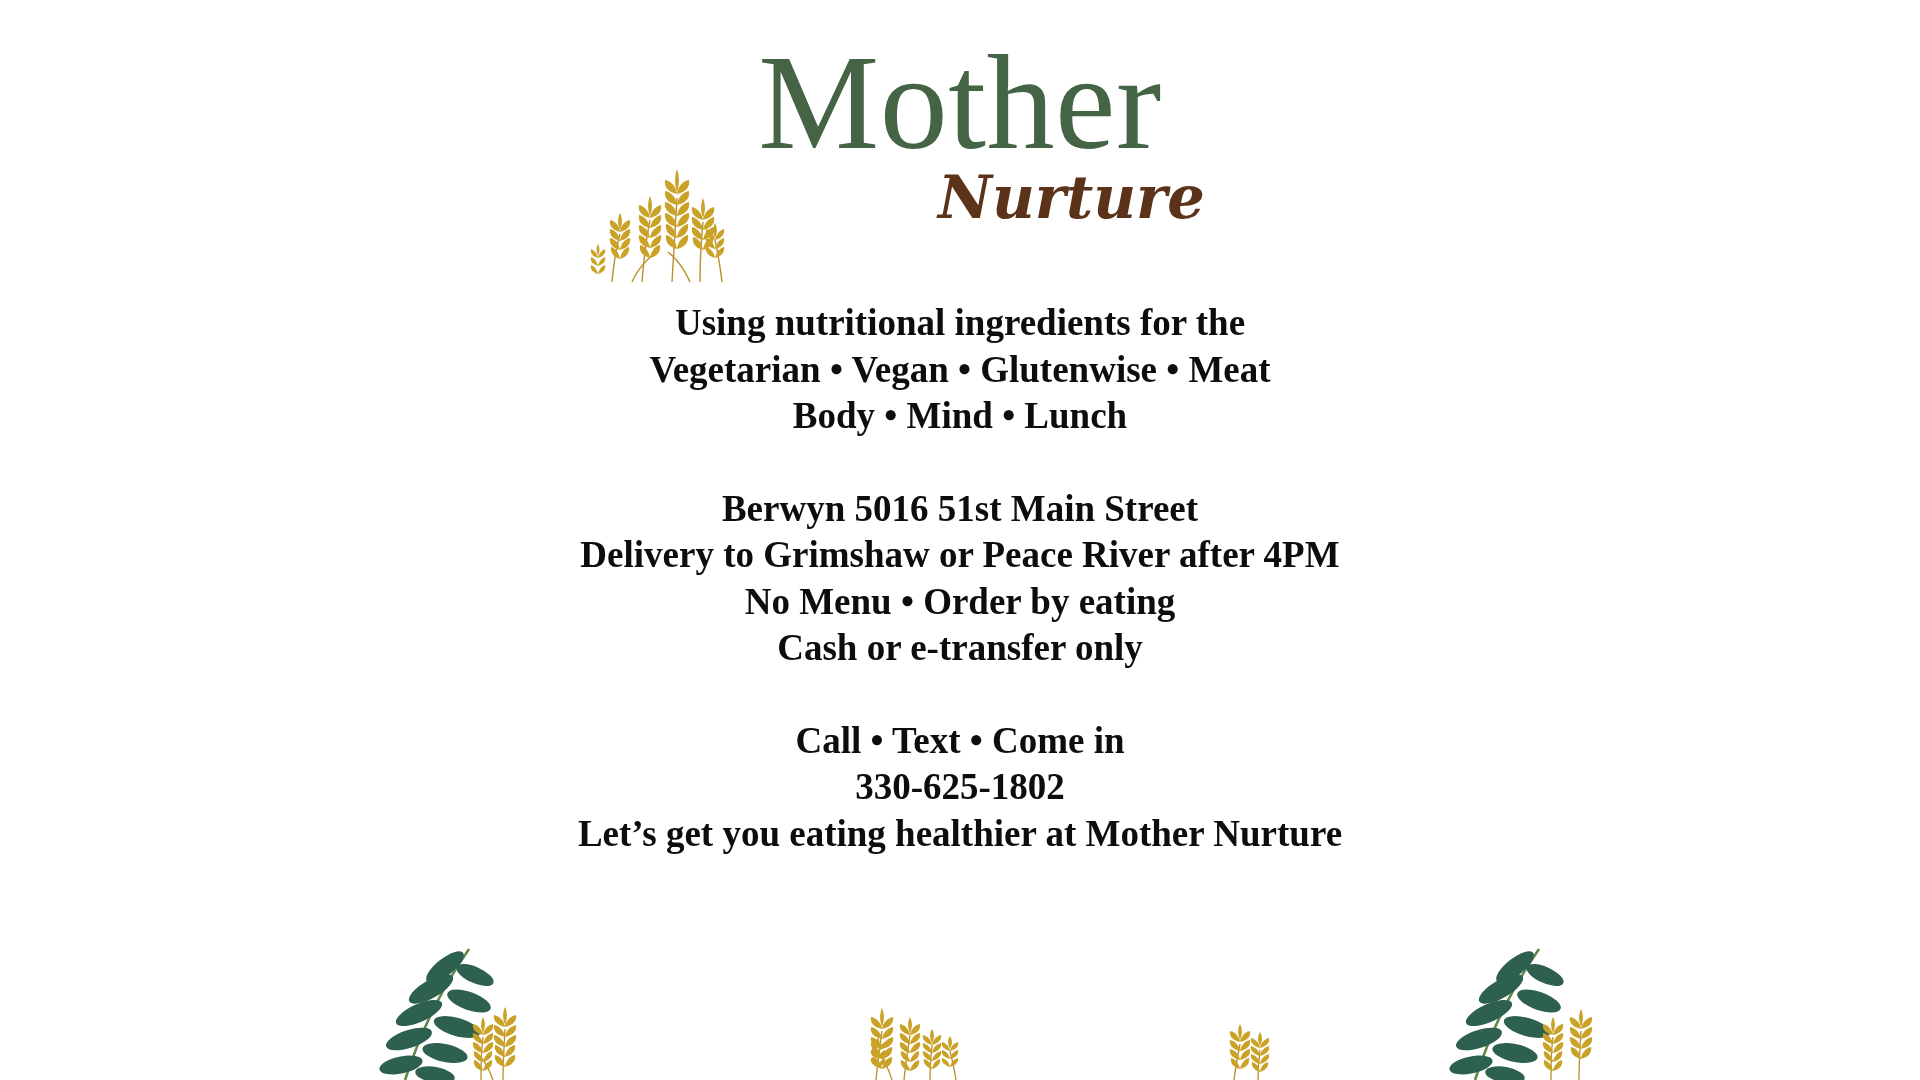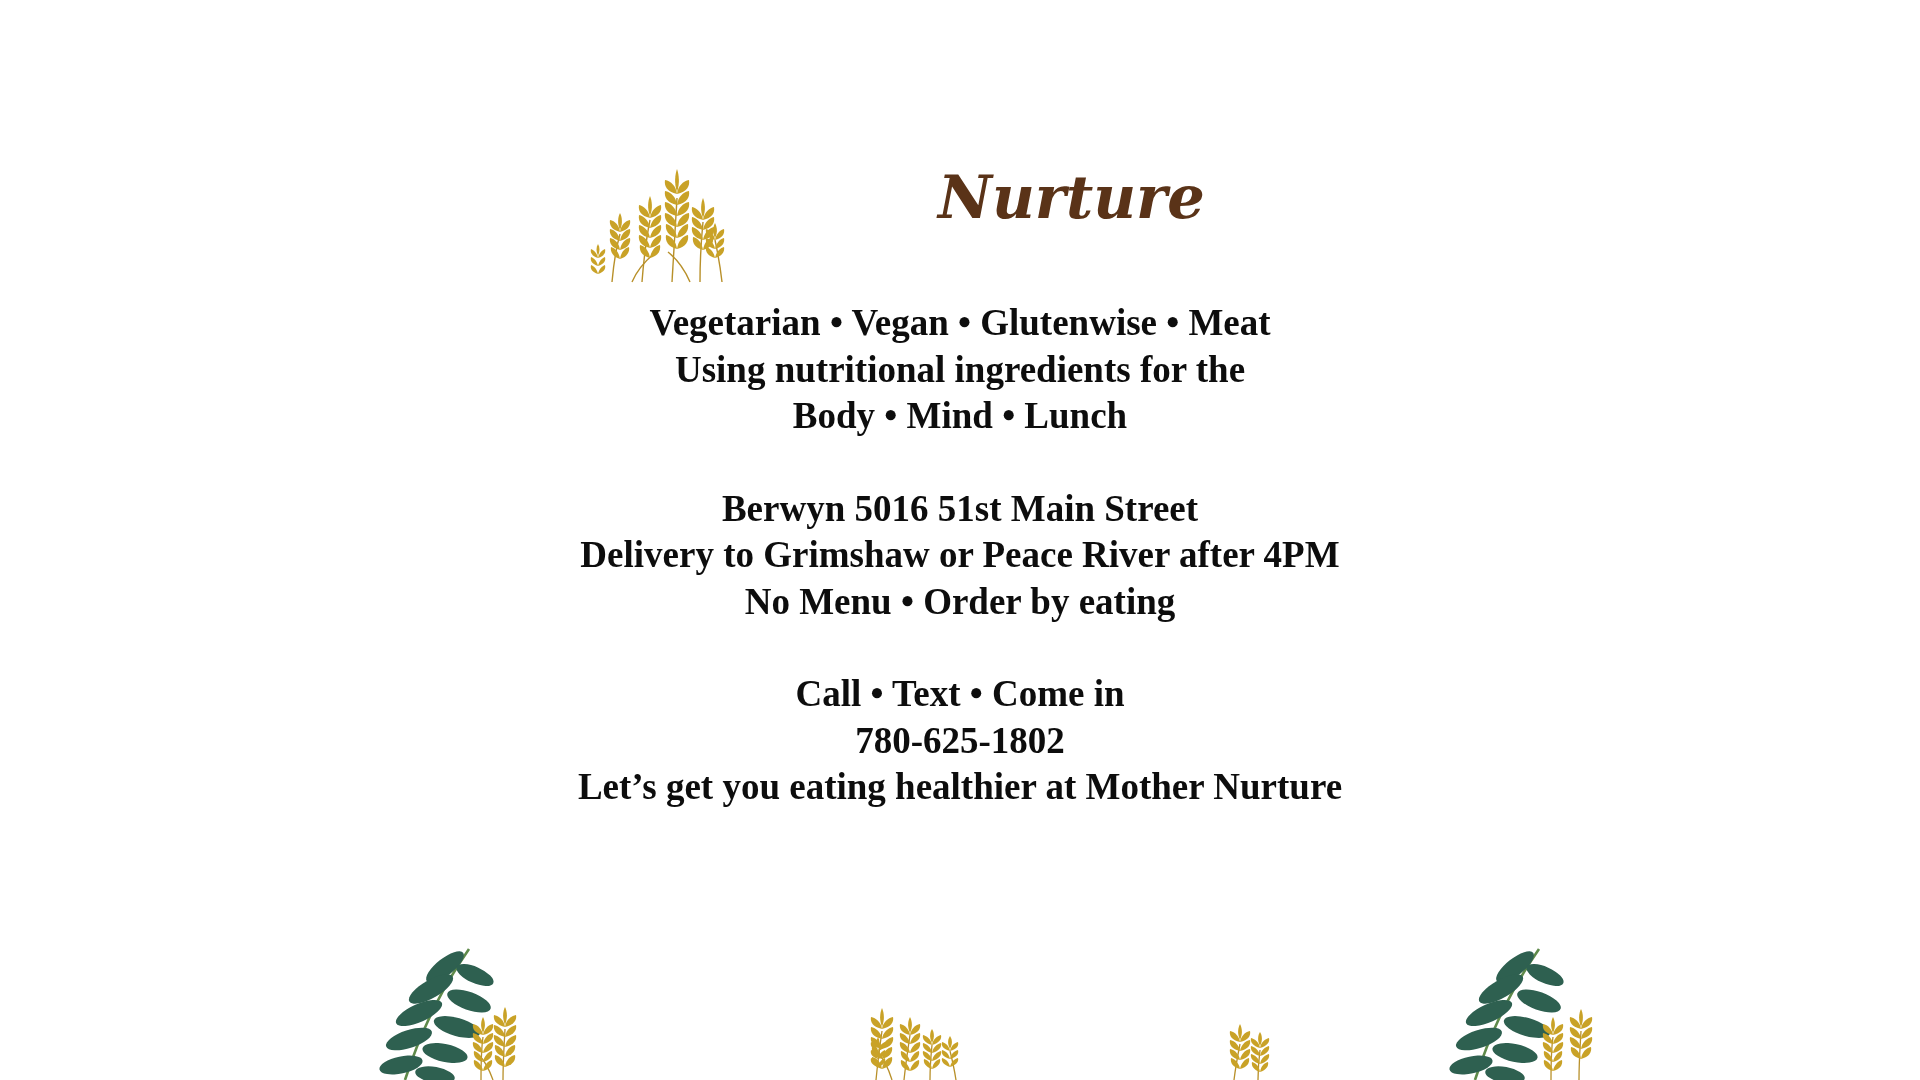--- a/index.html
+++ b/index.html
@@ -96,20 +96,21 @@
 
   svg { display: block; overflow: visible; }
 </style>
 </head>
 <body>
 
 <div class="poster">
 
   <div class="logo-block">
 
+    <div class="logo-mother">Mother</div>
 
     <div class="logo-wheat">
       <svg viewBox="0 0 190 118" width="190" height="118" aria-hidden="true">
         <g stroke="#b8902a" stroke-width="1.4" fill="none">
           <path d="M40 118 C42 96 44 84 48 70"></path>
           <path d="M70 118 C72 92 74 76 78 56"></path>
           <path d="M100 118 C102 88 103 64 105 34"></path>
           <path d="M128 118 C128 94 129 78 131 58"></path>
           <path d="M150 118 C148 100 146 90 143 76"></path>
           <path d="M60 118 C66 104 74 96 84 88"></path>
@@ -194,34 +195,35 @@
           </g>
         </g>
       </svg>
     </div>
 
     <div class="logo-nurture">Nurture</div>
   </div>
 
   <div class="copy">
 
+    <div class="line">Using nutritional ingredients for the</div>
     <div class="line">Vegetarian • Vegan • Glutenwise • Meat</div>
-    <div class="line">Using nutritional ingredients for the</div>
     <div class="line">Body • Mind • Lunch</div>
 
     <div class="gap"></div>
 
     <div class="line">Berwyn 5016 51st Main Street</div>
     <div class="line">Delivery to Grimshaw or Peace River after 4PM</div>
     <div class="line">No Menu • Order by eating</div>
+    <div class="line">Cash or e-transfer only</div>
 
     <div class="gap"></div>
 
     <div class="line">Call • Text • Come in</div>
-    <div class="line">780-625-1802</div>
+    <div class="line">330-625-1802</div>
 
     <div class="line">Let’s get you eating healthier at Mother Nurture</div>
   </div>
 
   <div class="orn orn-left">
     <svg viewBox="0 0 180 135" width="180" height="135" aria-hidden="true">
       <g transform="translate(6,0)">
         <path d="M78 4 C56 36 34 74 14 135" stroke="#5f8a4a" stroke-width="2.6" fill="none"></path>
         <g fill="#2e6050">
           <ellipse cx="54" cy="22" rx="23" ry="8.5" transform="rotate(-38 54 22)"></ellipse>

